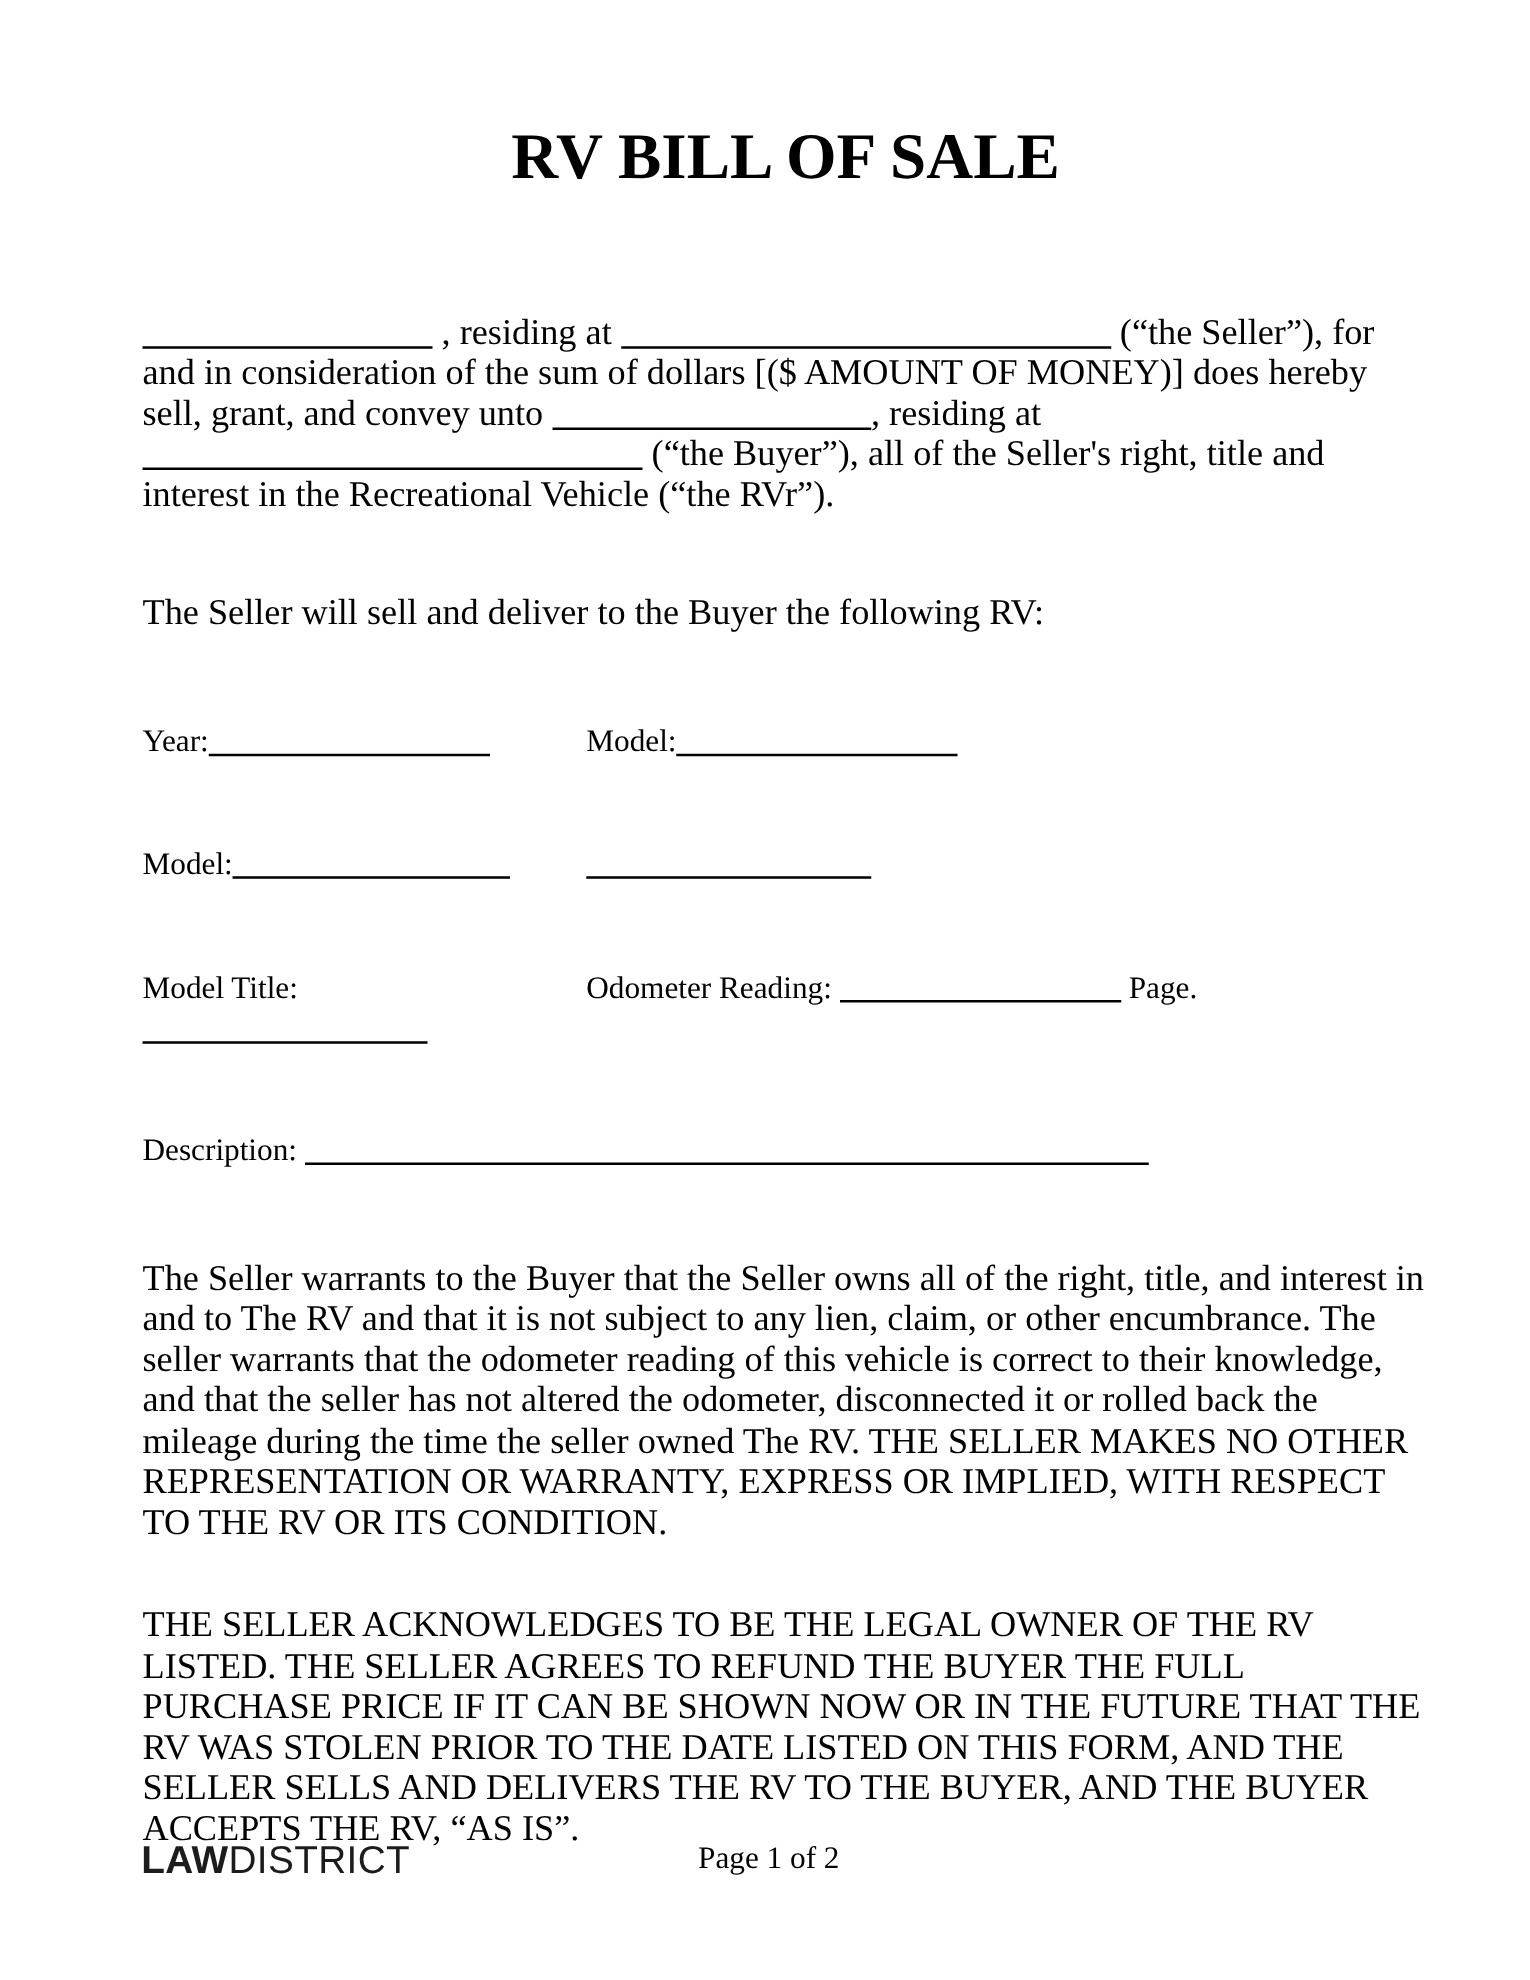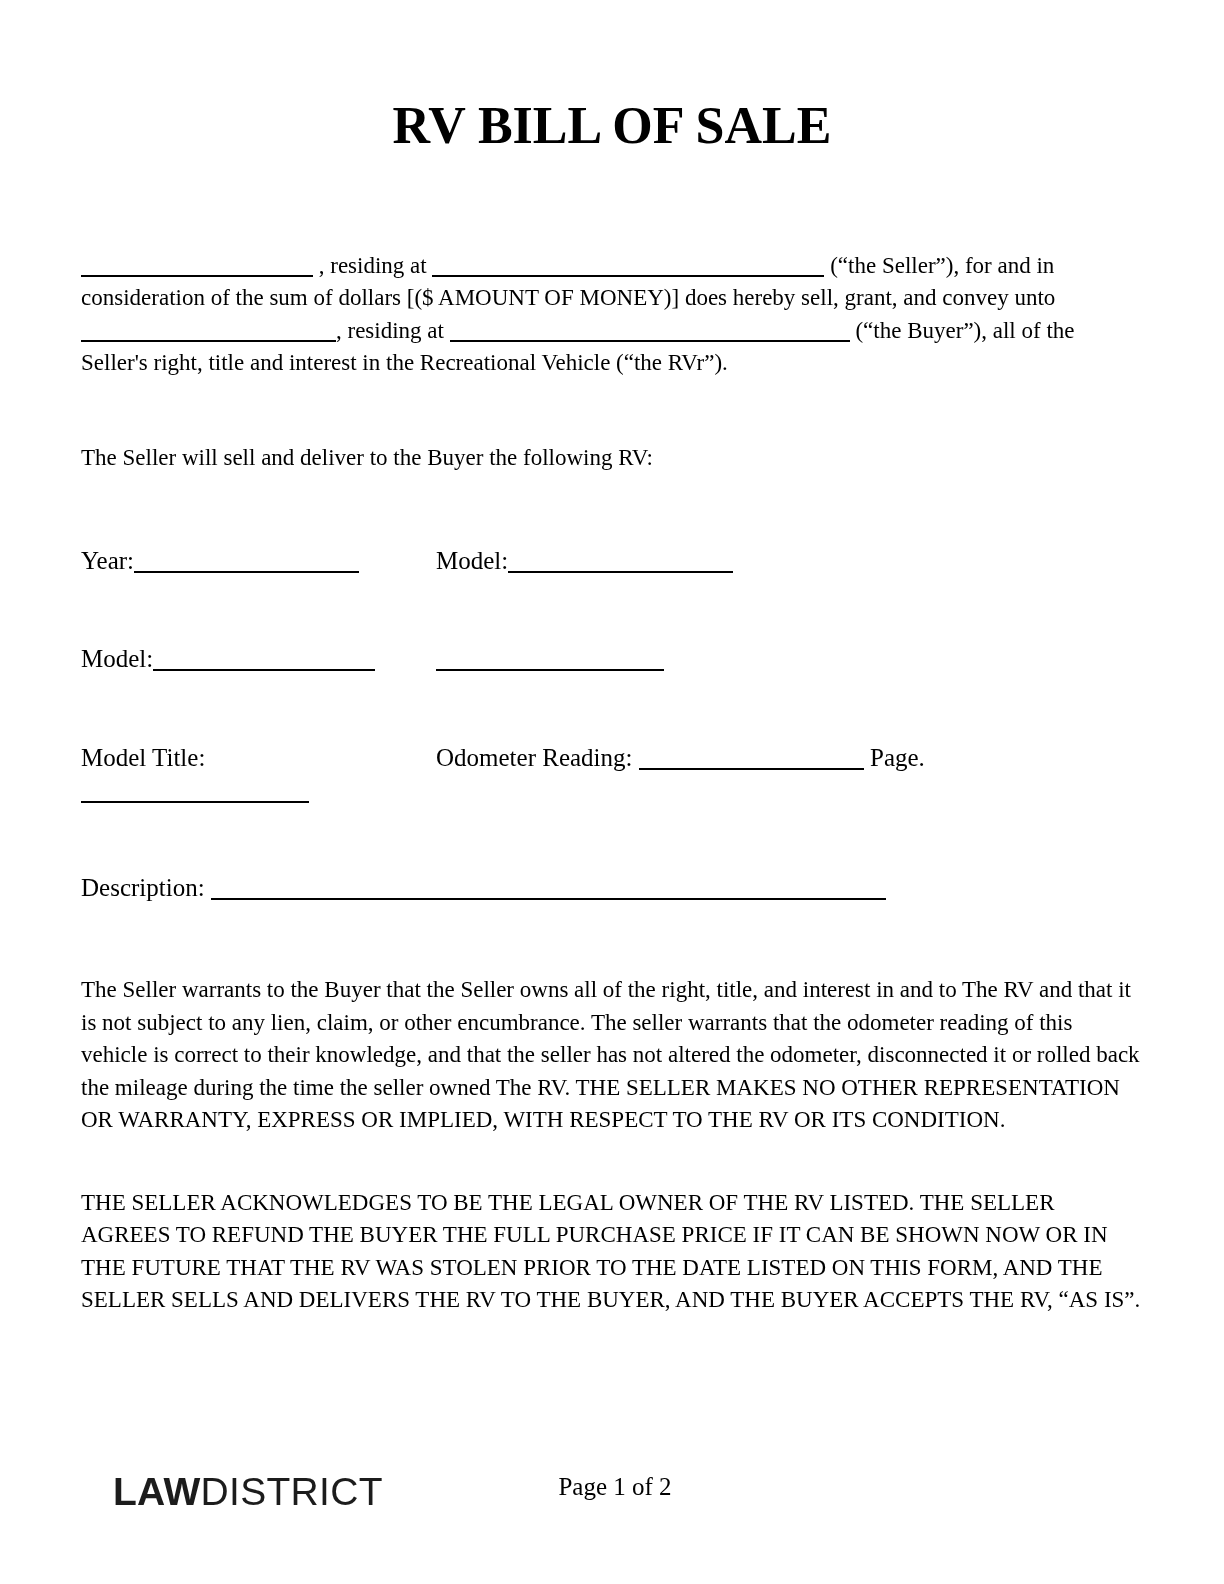--- a/index.html
+++ b/index.html
@@ -4,30 +4,30 @@
 <style>
   html,body { margin:0; padding:0; background:#ffffff; }
   .page {
     position:relative;
     width:1224px; height:1584px;
     background:#ffffff;
     color:#000000;
     font-family:"Liberation Serif","DejaVu Serif",serif;
     overflow:hidden;
   }
-  .content { padding:0 81px; }
+  .content { padding:0 81px;margin-left:33px; }
   .doc-title {
     margin:0; padding-top:96px;
     text-align:center;
     font-size:52px; font-weight:bold;
     line-height:1.15;
   }
   .body-text {
     margin:0;
-    font-size:23px;
+    font-size:29px;
     line-height:32.5px;
     text-align:left;
   }
   .intro    { margin-top:94px; }
   .deliver  { margin-top:62px; }
   .warranty { margin-top:70px; }
   .ack      { margin-top:50px; }
 
   .field-row { display:flex; margin:0; font-size:25px; line-height:33px;font-family:Liberation Serif, serif; }
   .row-year  { margin-top:70px; }
@@ -41,21 +41,21 @@
     border-bottom:2px solid #000;
     height:22px;
     vertical-align:-4px;
   }
   .w232{width:232px} .w392{width:392px} .w255{width:255px} .w400{width:400px}
   .w225{width:225px} .w222{width:222px} .w228{width:228px} .w675{width:675px}
 
   .footer { position:absolute; left:113px; right:113px; top:1470px; height:44px; }
   .logo {
     font-family:"Liberation Sans","DejaVu Sans",sans-serif;
-    font-size:39px;
+    font-size:31px;
     color:#1c1c1c;
     letter-spacing:0.3px;
     display:inline-block;
   }
   .logo-bold { font-weight:700; }
   .logo-reg  { font-weight:400; }
   .page-num {
     position:absolute; top:3px; left:6px; right:0;
     text-align:center;
     font-size:25px;

